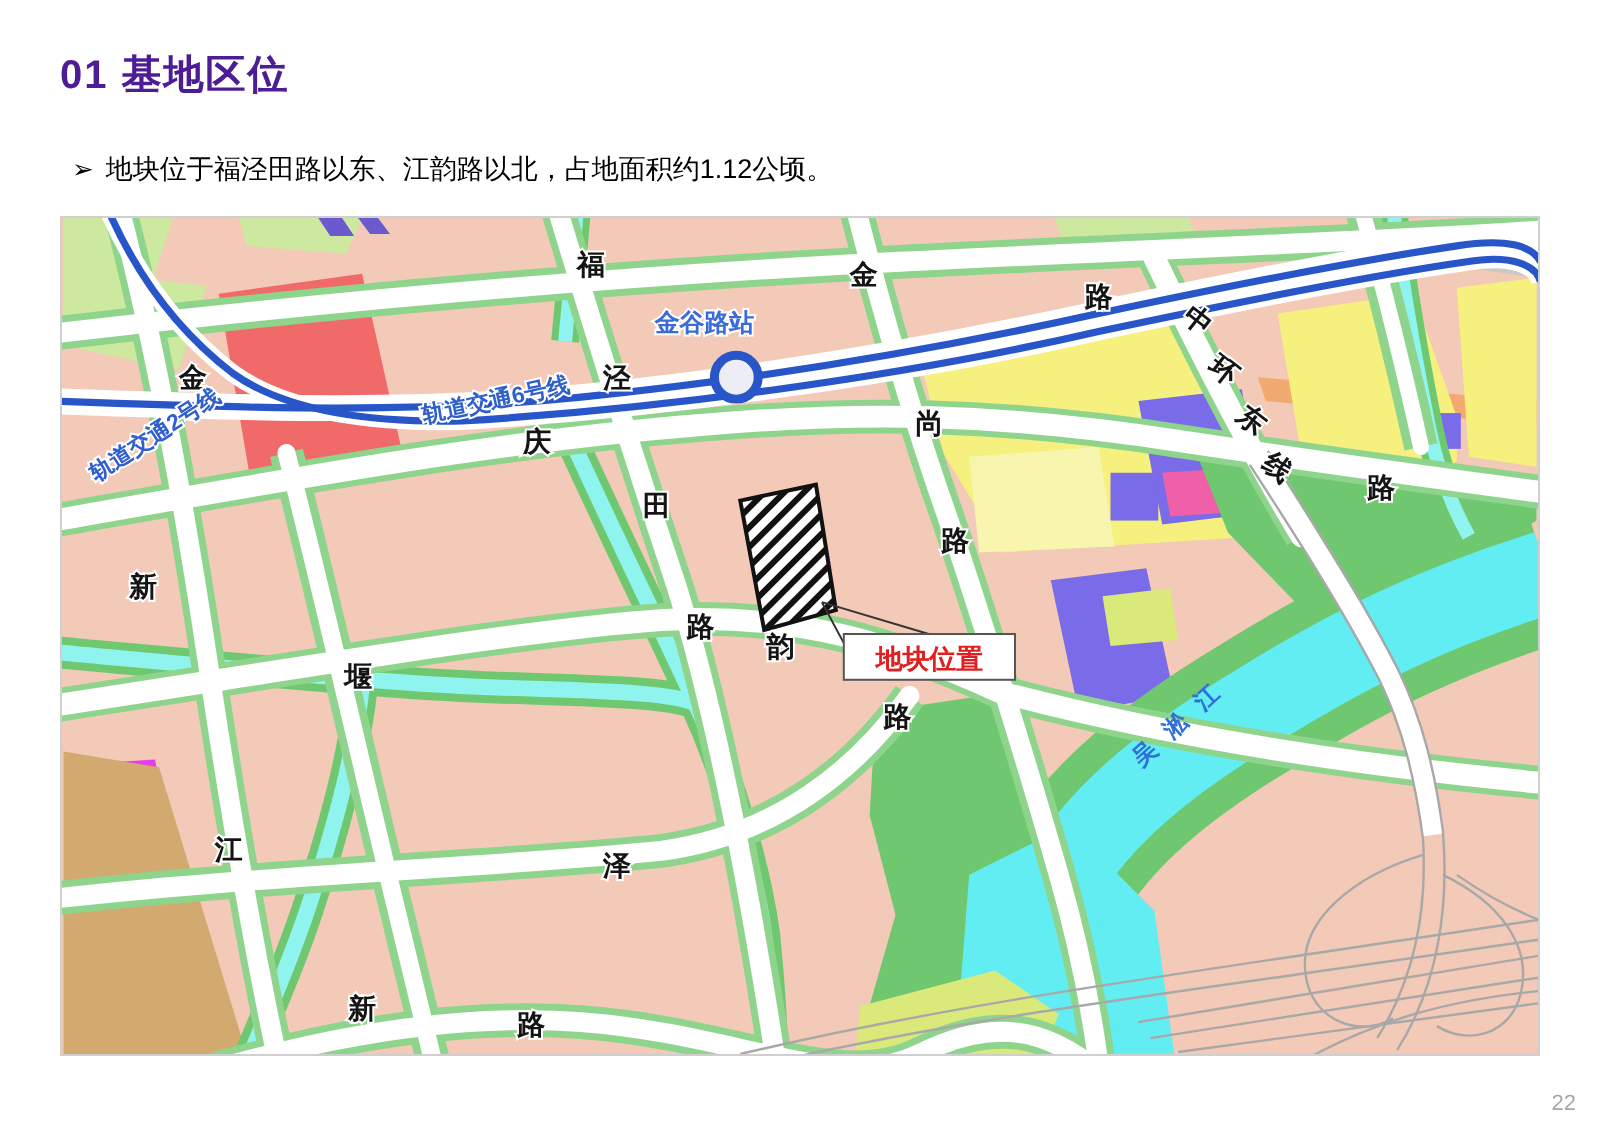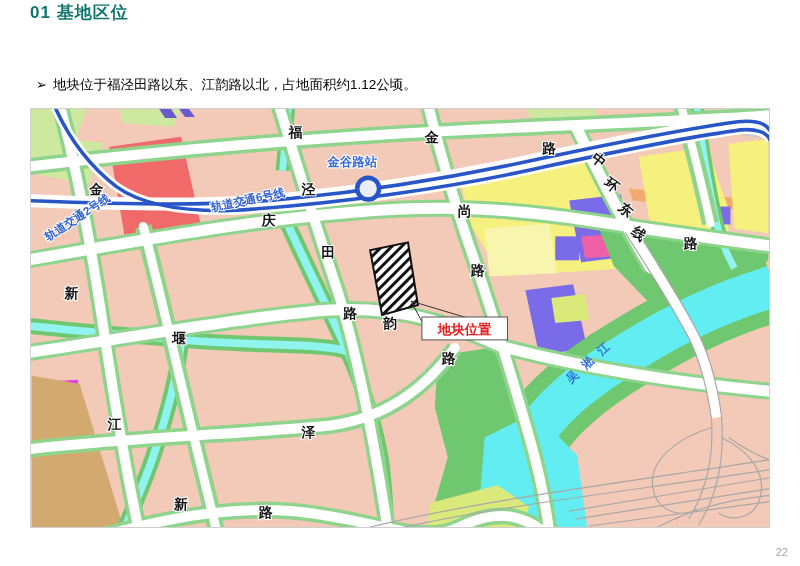--- a/index.html
+++ b/index.html
@@ -1,19 +1,19 @@
 <!DOCTYPE html>
 <html><head>
 <meta charset="utf-8">
 <style>
   html,body{margin:0;padding:0;background:#fff;}
   .slide{position:relative;width:800px;height:566px;background:#ffffff;overflow:hidden;
          font-family:"Liberation Sans",sans-serif;}
-  .title{position:absolute;left:30px;top:1px;font-size:17px;font-weight:bold;
-         color:#0f766e;letter-spacing:1px;}
+  .title{position:absolute;left:30px;top:24px;font-size:20px;font-weight:bold;
+         color:#4c1d95;letter-spacing:1px;}
   .bullet{position:absolute;left:36px;top:76px;font-size:13.5px;color:#000000;}
   .bullet .marker{margin-right:6px;font-size:13px;}
   .map{position:absolute;left:30px;top:108px;width:740px;height:420px;
        border:1px solid #cfcfcf;box-sizing:border-box;background:#F3C9B7;}
   .map svg{display:block;width:100%;height:100%;}
   .pagenum{position:absolute;right:12px;bottom:8px;font-size:11px;color:#a6a6a6;text-align:right;}
   
   text{font-family:"Liberation Sans",sans-serif;}
   .road-label{font-size:14px;font-weight:bold;fill:#141414;text-anchor:middle;
               paint-order:stroke;stroke:#ffffff;stroke-width:2px;}

